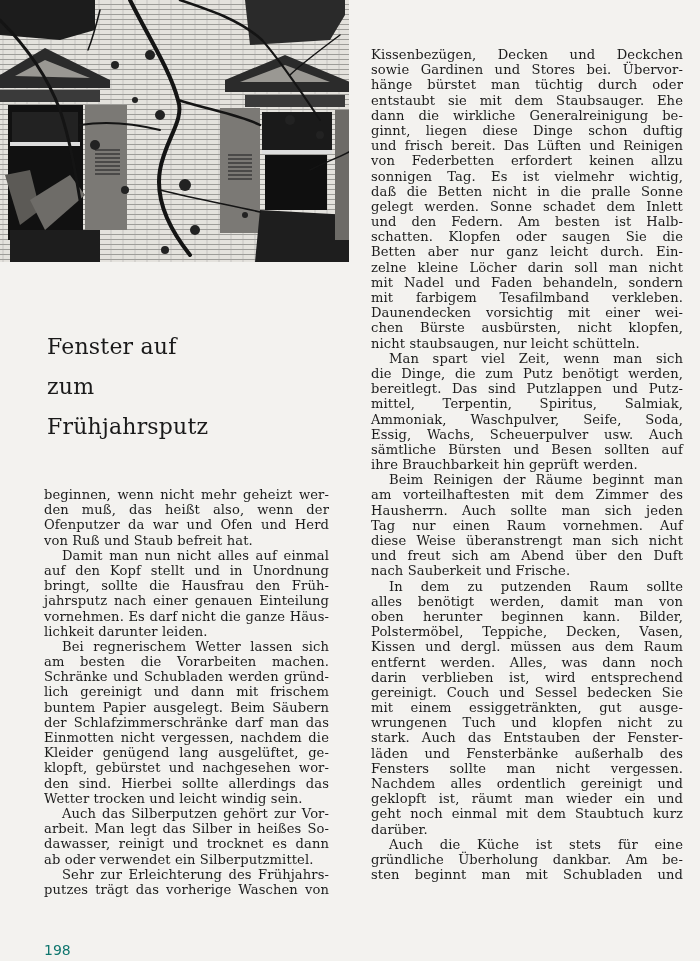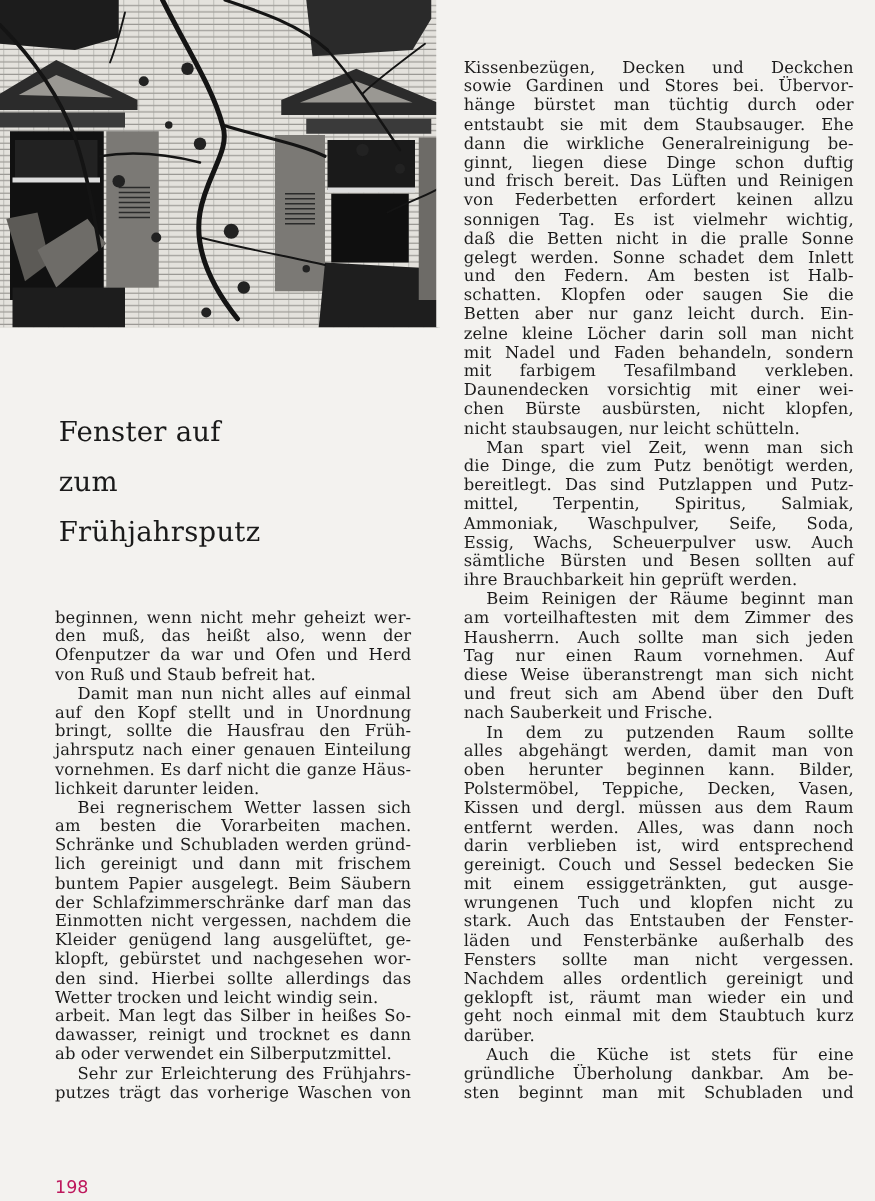--- a/index.html
+++ b/index.html
@@ -29,21 +29,21 @@
     .col-left { left: 44px; top: 487px; width: 285px; }
     .col-right { left: 371px; top: 47px; width: 312px; }
     .line {
       display: block; white-space: nowrap; text-align: justify;
       text-align-last: justify; height: 15.2px; overflow: visible;
     }
     .line.last { text-align-last: left; }
     .line.indent { padding-left: 18px; }
     .page-number {
       position: absolute; left: 44px; top: 942px;
-      font-family: "DejaVu Sans", sans-serif; font-size: 14px; color: #be185d;
+      font-family: "DejaVu Sans", sans-serif; font-size: 14px; color: #0f766e;
     }
   </style>
 </head>
 <body>
 
 <div class="photo">
   <svg viewBox="0 0 352 262" preserveAspectRatio="none">
     <defs>
       <pattern id="bricks" width="12" height="5" patternUnits="userSpaceOnUse">
         <rect width="12" height="5" fill="#e4e2dd"></rect>
@@ -158,20 +158,21 @@
       <span class="line">lich gereinigt und dann mit frischem</span>
       <span class="line">buntem Papier ausgelegt. Beim Säubern</span>
       <span class="line">der Schlafzimmerschränke darf man das</span>
       <span class="line">Einmotten nicht vergessen, nachdem die</span>
       <span class="line">Kleider genügend lang ausgelüftet, ge-</span>
       <span class="line">klopft, gebürstet und nachgesehen wor-</span>
       <span class="line">den sind. Hierbei sollte allerdings das</span>
       <span class="line last">Wetter trocken und leicht windig sein.</span>
     </div>
     <div>
+      <span class="line indent">Auch das Silberputzen gehört zur Vor-</span>
       <span class="line">arbeit. Man legt das Silber in heißes So-</span>
       <span class="line">dawasser, reinigt und trocknet es dann</span>
       <span class="line last">ab oder verwendet ein Silberputzmittel.</span>
     </div>
     <div>
       <span class="line indent">Sehr zur Erleichterung des Frühjahrs-</span>
       <span class="line">putzes trägt das vorherige Waschen von</span>
     </div>
   </div>
 <div class="col col-right" id="col-right">
@@ -211,21 +212,21 @@
       <span class="line indent">Beim Reinigen der Räume beginnt man</span>
       <span class="line">am vorteilhaftesten mit dem Zimmer des</span>
       <span class="line">Hausherrn. Auch sollte man sich jeden</span>
       <span class="line">Tag nur einen Raum vornehmen. Auf</span>
       <span class="line">diese Weise überanstrengt man sich nicht</span>
       <span class="line">und freut sich am Abend über den Duft</span>
       <span class="line last">nach Sauberkeit und Frische.</span>
     </div>
     <div>
       <span class="line indent">In dem zu putzenden Raum sollte</span>
-      <span class="line">alles abgehängt werden, damit man von</span>
+      <span class="line">alles benötigt werden, damit man von</span>
       <span class="line">oben herunter beginnen kann. Bilder,</span>
       <span class="line">Polstermöbel, Teppiche, Decken, Vasen,</span>
       <span class="line">Kissen und dergl. müssen aus dem Raum</span>
       <span class="line">entfernt werden. Alles, was dann noch</span>
       <span class="line">darin verblieben ist, wird entsprechend</span>
       <span class="line">gereinigt. Couch und Sessel bedecken Sie</span>
       <span class="line">mit einem essiggetränkten, gut ausge-</span>
       <span class="line">wrungenen Tuch und klopfen nicht zu</span>
       <span class="line">stark. Auch das Entstauben der Fenster-</span>
       <span class="line">läden und Fensterbänke außerhalb des</span>

